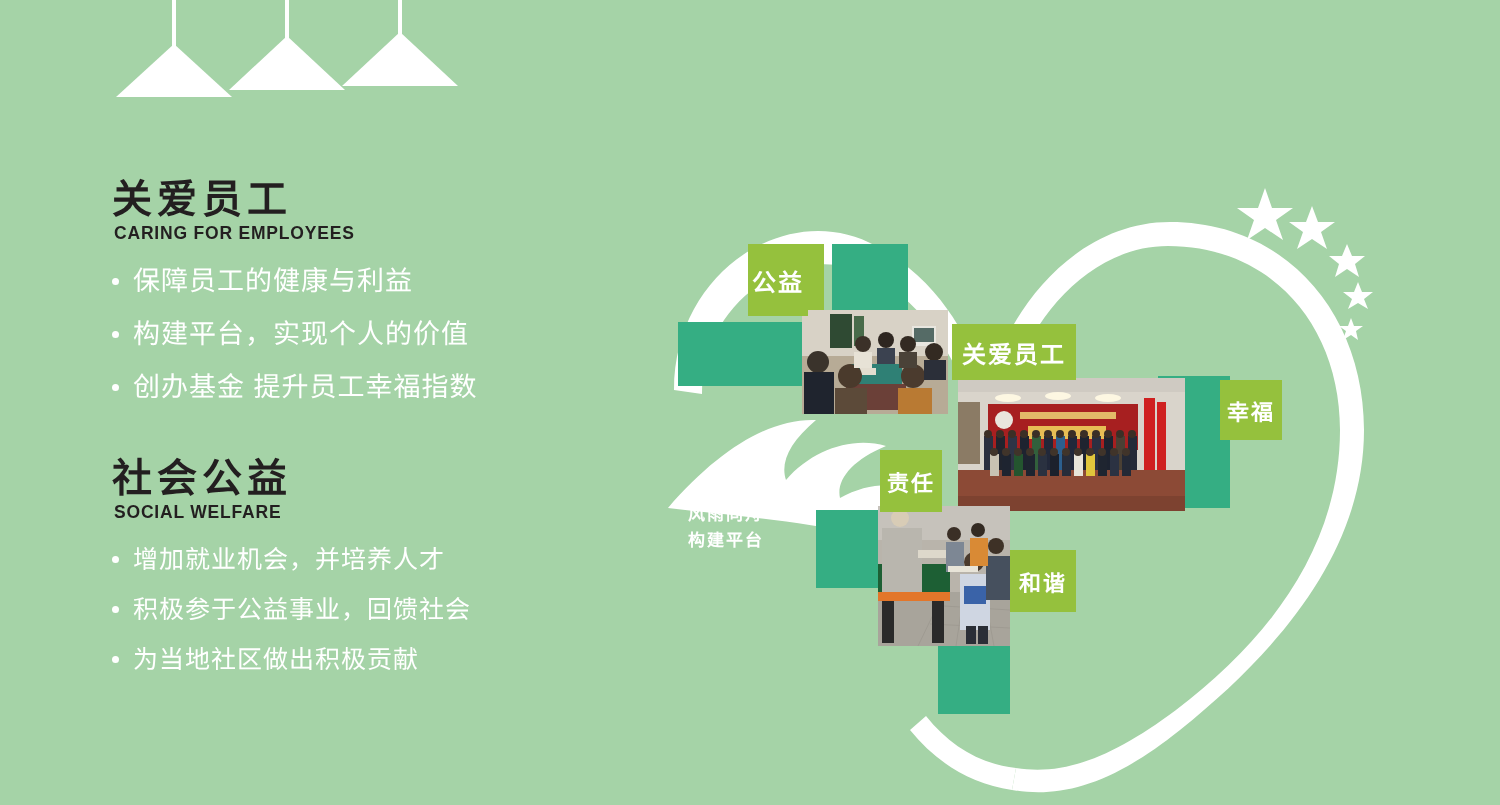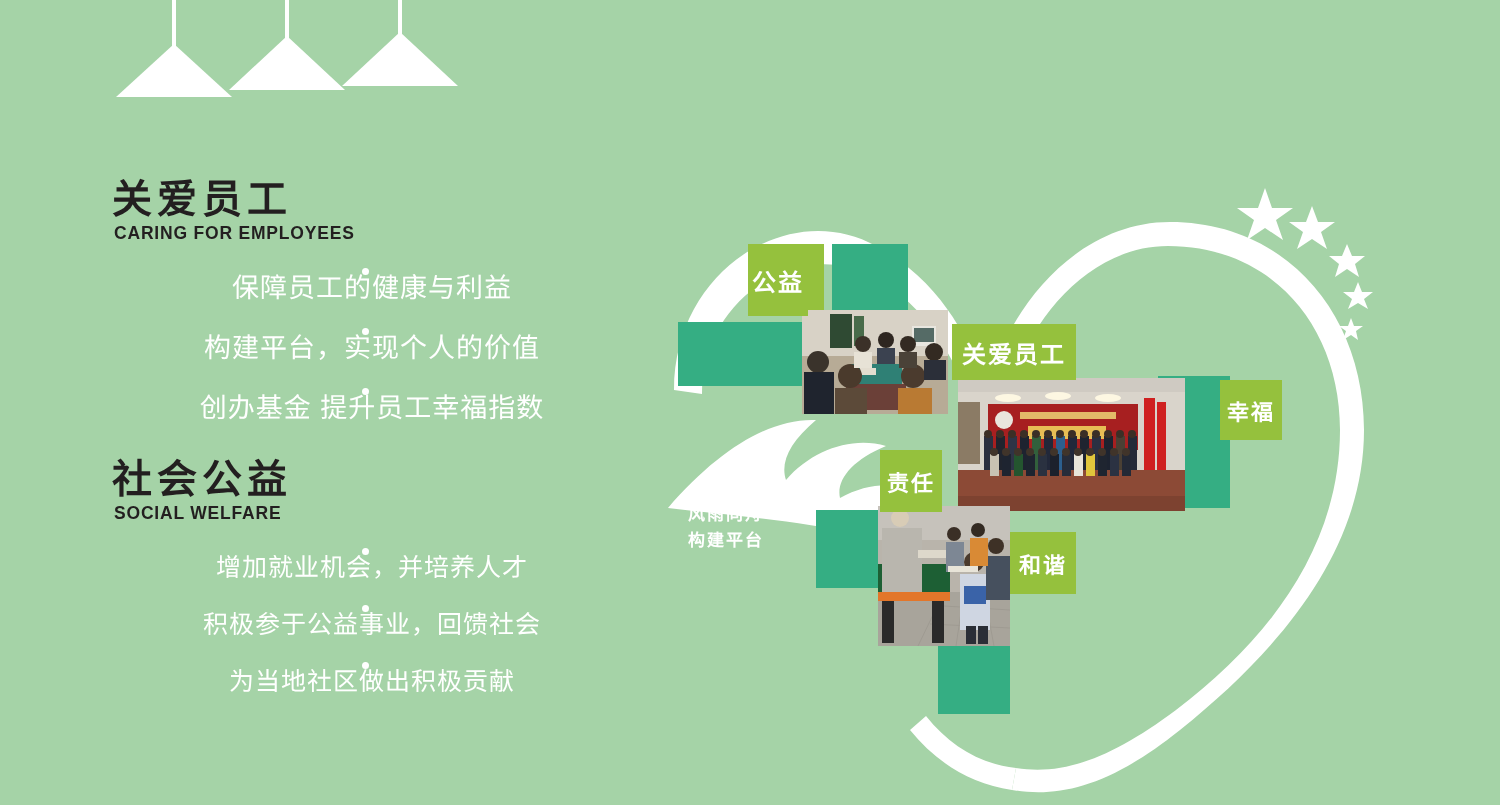--- a/index.html
+++ b/index.html
@@ -24,27 +24,27 @@
     line-height:1.08;margin:0;
   }
   .sec-sub{
     font-size:17.5px;font-weight:700;color:#231f20;
     letter-spacing:0.8px;margin:2px 0 0 2px;font-family:"Liberation Sans",sans-serif;
   }
   .bullets{list-style:none;margin:24px 0 0 0;padding:0;}
   .bullets li{
     display:flex;align-items:center;
     font-size:27px;color:#ffffff;line-height:1;
-    margin-bottom:26px;letter-spacing:1px;font-weight:400;flex-direction:column;
+    margin-bottom:26px;letter-spacing:1px;font-weight:400;
   }
   .bullets li .dot{
     width:7px;height:7px;border-radius:50%;background:#ffffff;
     margin-right:14px;flex:0 0 auto;display:inline-block;
   }
-  .section-2{margin-top:36px;}
+  .section-2{margin-top:56px;}
   .section-2 .bullets li{font-size:25px;margin-bottom:25px;}
 
   
   .collage{position:absolute;left:640px;top:150px;width:860px;height:655px;}
   .heart-svg{position:absolute;left:0;top:0;width:860px;height:655px;}
 
   .tile{position:absolute;}
   .tile.teal{background:#35ae83;}
   .tile.olive{background:#95c13d;}
   .label{
@@ -314,21 +314,21 @@
     </div>
     <div class="label" style="left:312px;top:174px;width:124px;height:56px;">
       <span>关爱员工</span>
     </div>
     <div class="label sm" style="left:240px;top:300px;width:62px;height:62px;">
       <span>责任</span>
     </div>
     <div class="label sm" style="left:580px;top:230px;width:62px;height:60px;">
       <span>幸福</span>
     </div>
-    <div class="label sm" style="left:370px;top:382px;width:66px;height:62px;">
+    <div class="label sm" style="left:370px;top:400px;width:66px;height:62px;">
       <span>和谐</span>
     </div>
 
     <div class="motto" style="left:48px;top:352px;">
       <div>风雨同舟</div>
       <div>构建平台</div>
     </div>
 
   </div>
 

